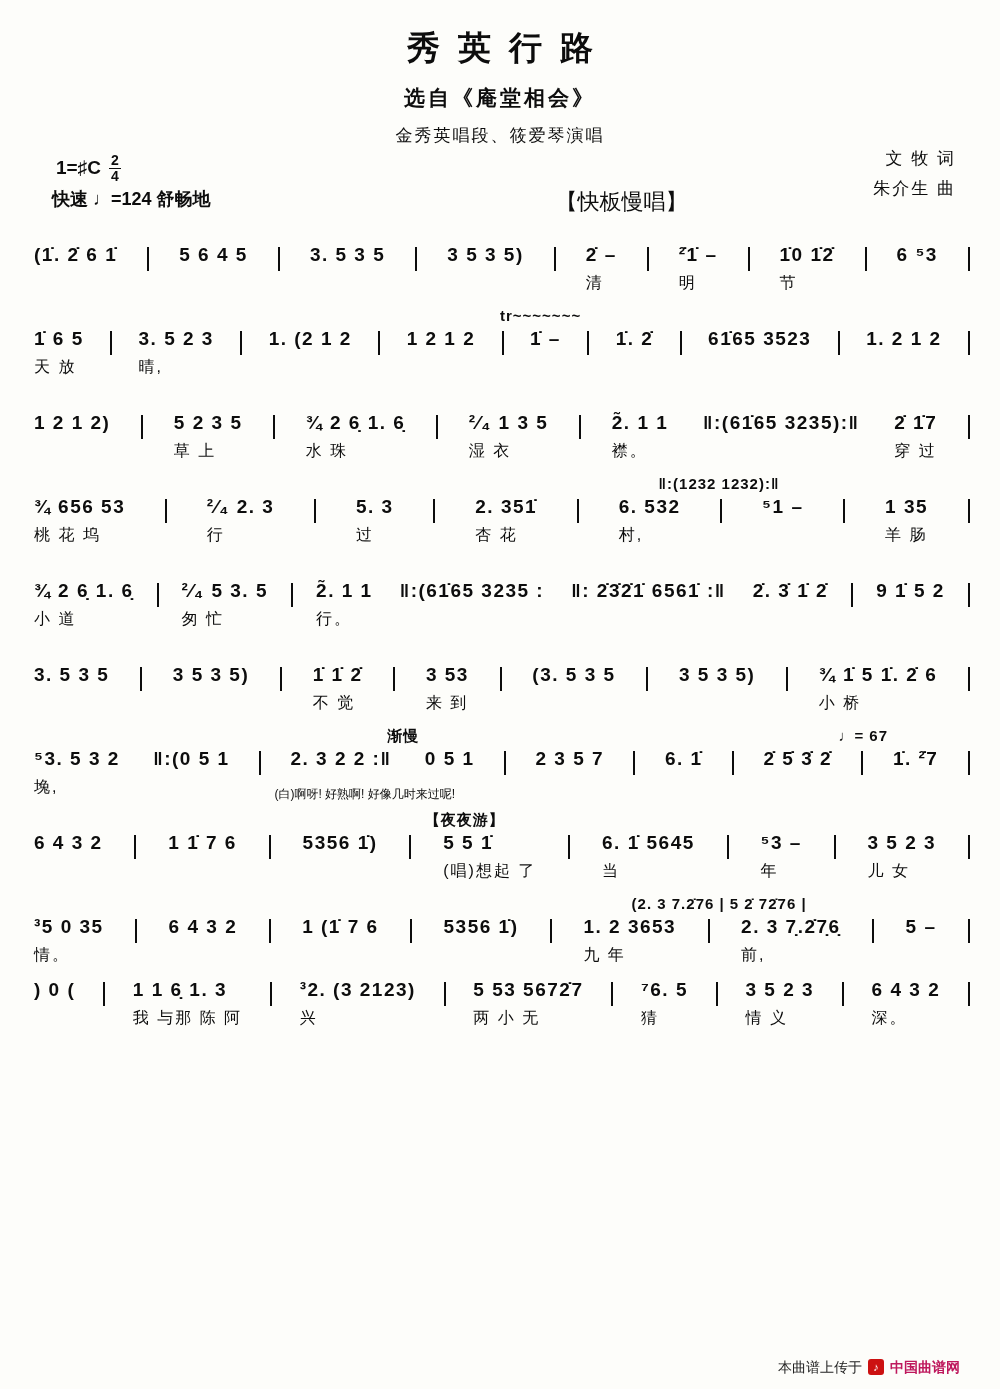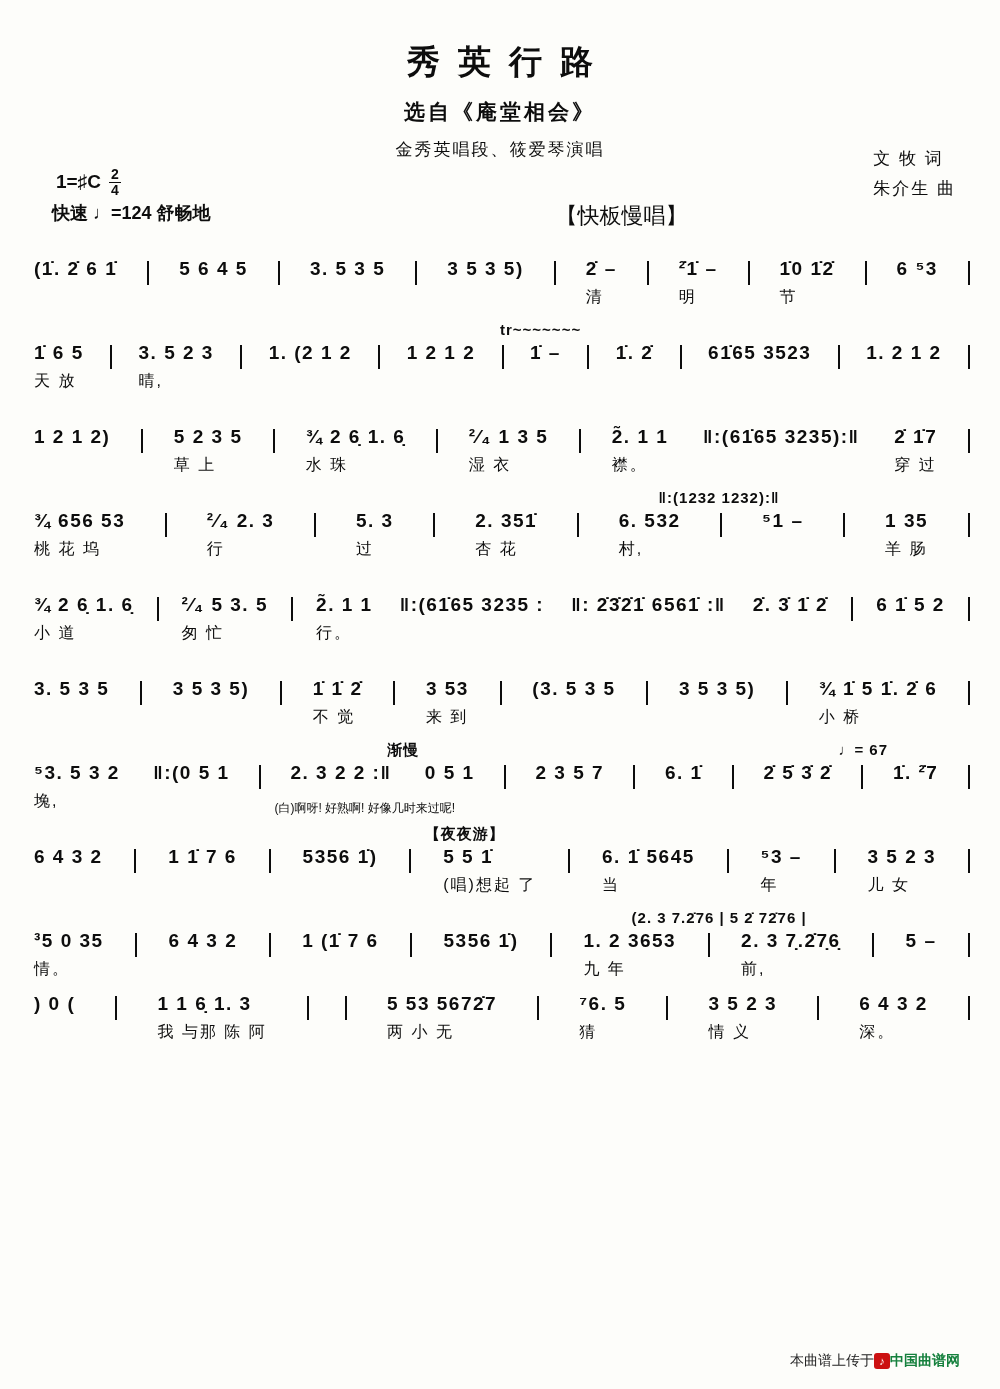--- a/index.html
+++ b/index.html
@@ -1,44 +1,44 @@
 <!DOCTYPE html>
 <html><head>
 <meta charset="utf-8">
 <style>
   html,body{margin:0;padding:0;}
   body{
     width:1000px;height:1389px;position:relative;overflow:hidden;
     background:#fdfdfa;color:#0d0d0d;
     font-family:"Liberation Sans","DejaVu Sans",sans-serif;
   }
-  .header{position:relative;padding-top:40px;}
+  .header{position:relative;padding-top:26px;}
   .title{
     text-align:center;font-size:33px;font-weight:bold;letter-spacing:18px;
     font-family:"DejaVu Serif","Liberation Serif",serif;text-indent:18px;
   }
   .subtitle{text-align:center;font-size:21px;letter-spacing:3px;margin-top:13px;font-weight:bold;}
   .performers{text-align:center;font-size:17px;letter-spacing:2px;margin-top:12px;}
-  .credits{position:absolute;top:144px;right:44px;text-align:left;font-size:17px;line-height:1.75;letter-spacing:2px;}
+  .credits{position:absolute;top:144px;right:44px;text-align:right;font-size:17px;line-height:1.75;letter-spacing:2px;}
   .keyrow{margin:4px 0 0 56px;font-size:19px;font-weight:bold;display:flex;align-items:center;gap:8px;height:34px;}
   .tsig{display:inline-flex;flex-direction:column;align-items:center;font-size:14px;line-height:1.05;font-weight:bold;}
   .tsig .num{border-bottom:1.5px solid #0d0d0d;padding:0 2px;}
   .temporow{position:relative;margin:2px 0 0 52px;font-size:18px;font-weight:bold;height:26px;}
   .sectmark1{position:absolute;left:51%;top:0;font-size:22px;font-weight:normal;margin-left:20px;}
   .systems{margin:10px 30px 0 30px;}
   .score-system{position:relative;margin-bottom:13px;}
   .above-row{position:relative;height:21px;font-size:15px;font-weight:bold;}
   .above-row .ann{position:absolute;top:0;white-space:nowrap;letter-spacing:1px;}
   .staff-row{display:flex;justify-content:space-between;align-items:flex-start;}
   .measure{display:flex;flex-direction:column;padding:0 4px;}
   .notes{font-size:19px;font-weight:bold;white-space:nowrap;letter-spacing:1.5px;}
   .lyric-line{font-size:16px;margin-top:7px;white-space:nowrap;letter-spacing:2px;min-height:20px;}
   .barline{width:2px;height:24px;background:#0d0d0d;margin-top:3px;flex:0 0 auto;}
   .spoken{position:absolute;top:59px;font-size:12px;white-space:nowrap;}
-  .footer{position:absolute;bottom:19px;right:40px;display:flex;align-items:center;font-size:14px;}
+  .footer{position:absolute;bottom:12px;right:40px;display:flex;gap:6px;font-size:14px;}
   .footer .uploaded{color:#222;}
   .site-logo{width:16px;height:16px;border-radius:3px;display:inline-flex;align-items:center;justify-content:center;color:#fff;font-size:11px;line-height:1;}
   .site-name{font-weight:bold;}
 </style>
 </head>
 <body>
 
 <div class="header">
   <div class="title">秀英行路</div>
   <div class="subtitle">选自《庵堂相会》</div>
@@ -257,21 +257,21 @@
         <div class="measure">
           <div class="notes">‖: 2̇3̇2̇1̇ 6561̇ :‖</div>
           <div class="lyric-line"></div>
         </div>
         <div class="measure">
           <div class="notes">2̇. 3̇ 1̇ 2̇</div>
           <div class="lyric-line"></div>
         </div>
         <div class="barline"></div>
         <div class="measure">
-          <div class="notes">6 1̇ 5 2</div>
+          <div class="notes">9 1̇ 5 2</div>
           <div class="lyric-line"></div>
         </div>
         <div class="barline"></div>
       </div>
     </div>
     <div class="score-system">
       <div class="above-row"></div>
       <div class="staff-row">
         <div class="measure">
           <div class="notes">3. 5 3 5</div>
@@ -446,20 +446,24 @@
         <div class="measure">
           <div class="notes">) 0 (</div>
           <div class="lyric-line"></div>
         </div>
         <div class="barline"></div>
         <div class="measure">
           <div class="notes">1 1 6̣ 1. 3</div>
           <div class="lyric-line">我 与那 陈 阿</div>
         </div>
         <div class="barline"></div>
+        <div class="measure">
+          <div class="notes">³2. (3 2123)</div>
+          <div class="lyric-line">兴</div>
+        </div>
         <div class="barline"></div>
         <div class="measure">
           <div class="notes">5 53 5672̇7</div>
           <div class="lyric-line">两 小 无</div>
         </div>
         <div class="barline"></div>
         <div class="measure">
           <div class="notes">⁷6. 5</div>
           <div class="lyric-line">猜</div>
         </div>
@@ -474,14 +478,14 @@
           <div class="lyric-line">深。</div>
         </div>
         <div class="barline"></div>
       </div>
     </div>
   </div>
 
 <div class="footer">
   <span class="uploaded">本曲谱上传于</span>
   <span class="site-logo" style="background: rgb(204, 17, 17);">♪</span>
-  <span class="site-name" style="color: #15803d;">中国曲谱网</span>
+  <span class="site-name" style="color: #be185d;">中国曲谱网</span>
 </div>
 
 </body></html>

